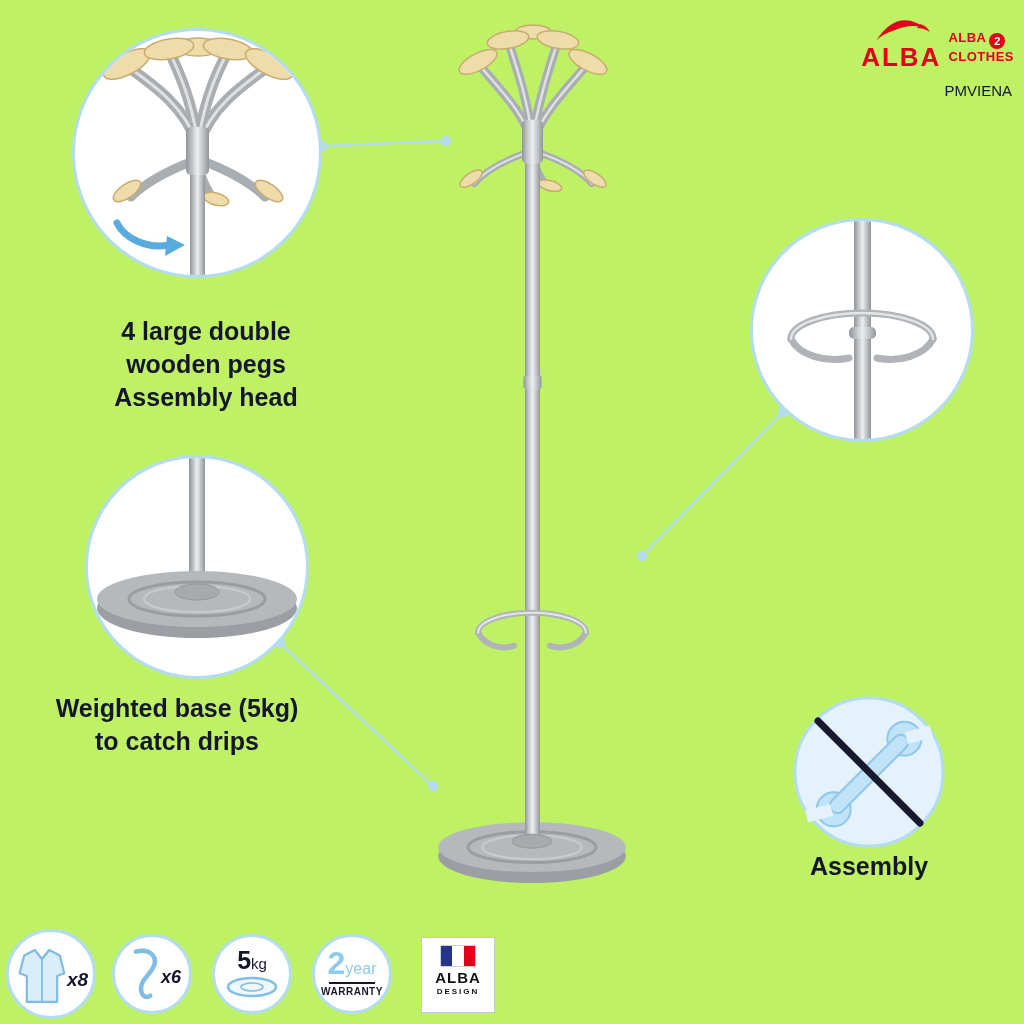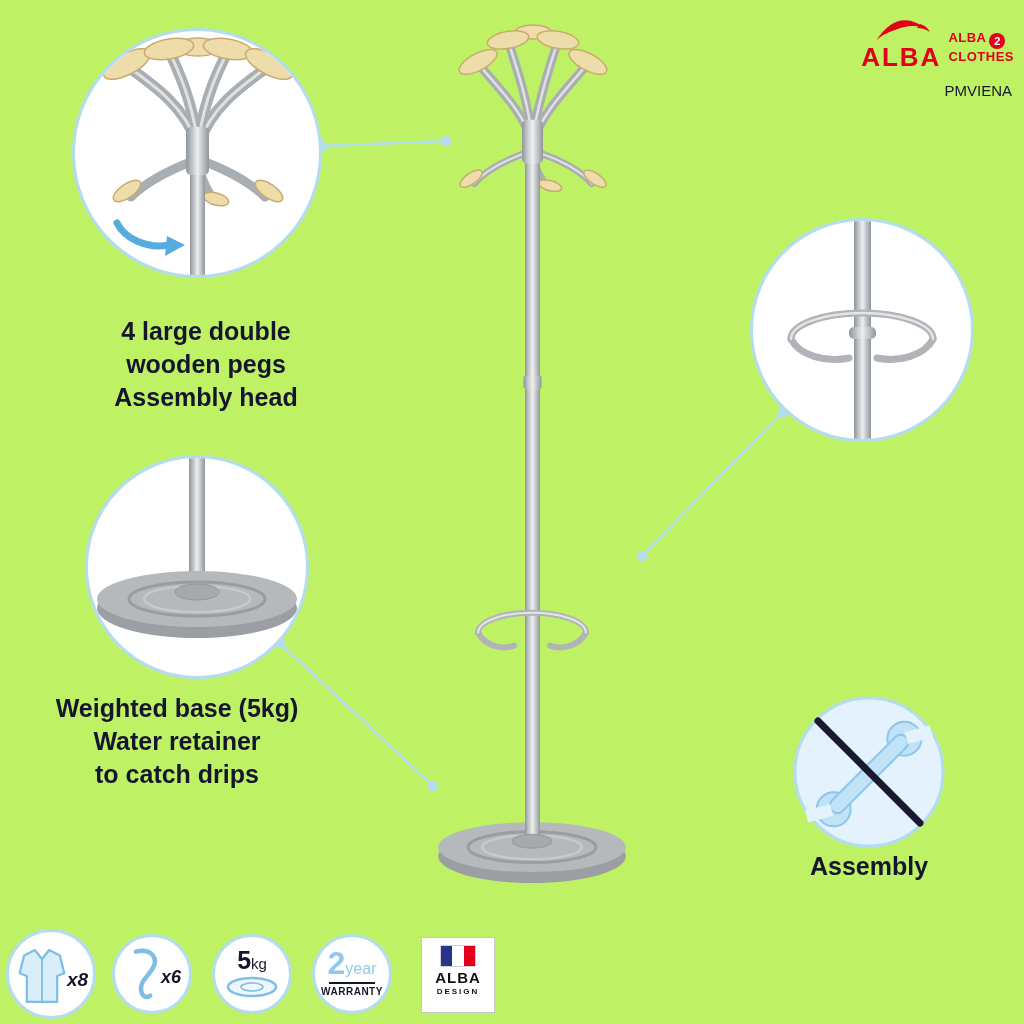--- a/index.html
+++ b/index.html
@@ -198,21 +198,20 @@
       <rect x="101" y="0" width="16" height="140" fill="url(#metal2)"></rect>
       <ellipse cx="109" cy="150" rx="100" ry="30" fill="#9b9fa3"></ellipse>
       <ellipse cx="109" cy="141" rx="100" ry="28" fill="#b6b9bc"></ellipse>
       <ellipse cx="109" cy="141" rx="68" ry="17" fill="none" stroke="#999da1" stroke-width="3"></ellipse>
       <ellipse cx="109" cy="141" rx="53" ry="13" fill="none" stroke="#c9ccce" stroke-width="2"></ellipse>
       <ellipse cx="109" cy="134" rx="22" ry="8" fill="#a6aaad" stroke="#94989c" stroke-width="1"></ellipse>
     </svg>
   </div>
   <div class="abs caption" style="left:22px;top:692px;width:310px;">
     <div>Weighted base (5kg)</div>
-    <div>Water retainer</div>
     <div>to catch drips</div>
   </div>
 
   <div class="abs callout-circle" style="left:750px;top:218px;width:224px;height:224px;">
     <svg width="218" height="218" viewBox="0 0 218 218">
       <rect x="101" y="0" width="17" height="218" fill="url(#metal2)"></rect>
       <g fill="none" stroke-linecap="round">
         <g stroke="#b0b4b8" stroke-width="7">
           <path d="M38,118 A71,26 0 1 1 180,118"></path>
           <path d="M38,118 C46,134 72,142 96,137"></path>

